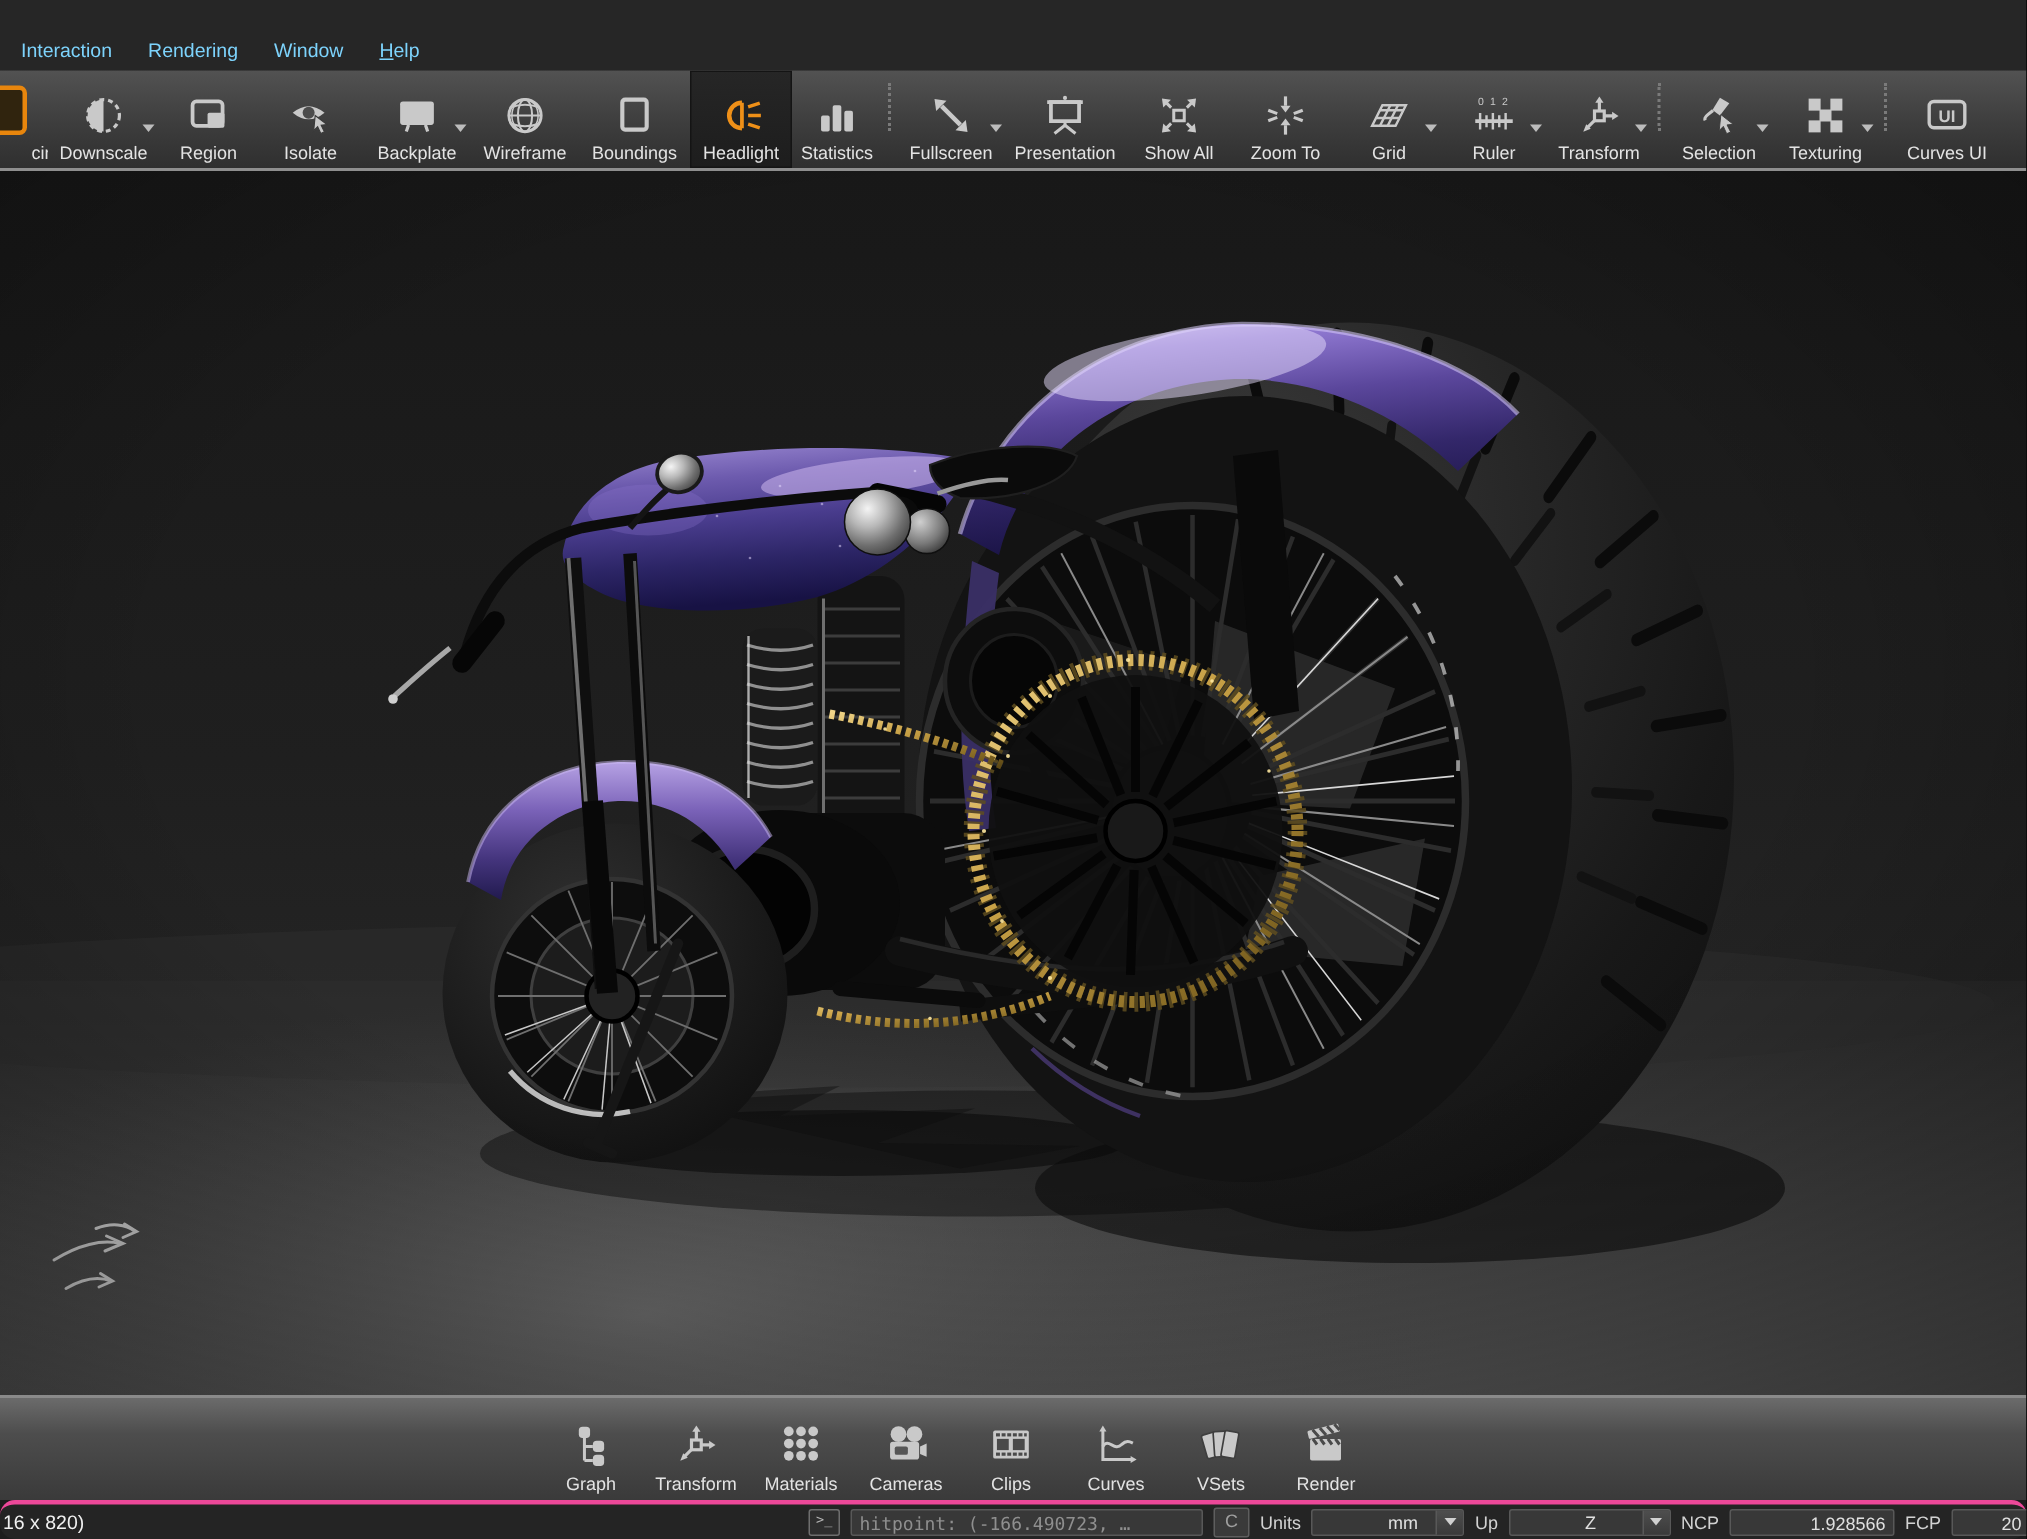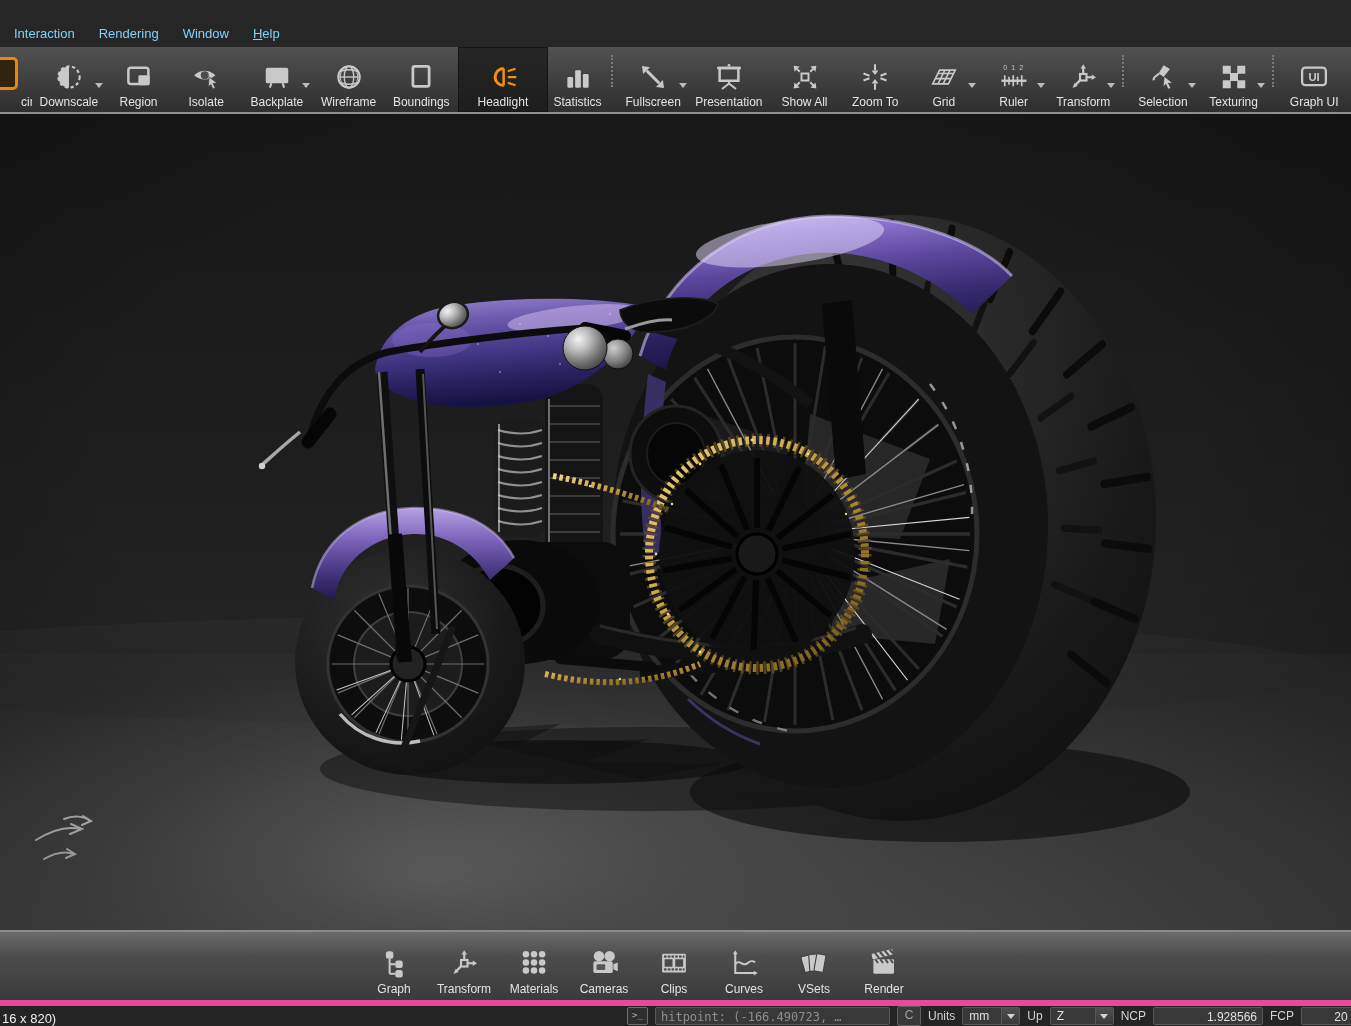--- a/index.html
+++ b/index.html
@@ -36,37 +36,37 @@
 
   
   .dock{height:70px;box-sizing:border-box;border-top:2px solid #8a8a8a;
         background:linear-gradient(#6b6b6b,#4d4d4d 35%,#3a3a3a);
         display:flex;justify-content:center;align-items:stretch;padding-right:73px;}
   .dbtn{width:70px;display:flex;flex-direction:column;align-items:center;
         justify-content:flex-end;padding-bottom:4px;box-sizing:border-box;}
   .dbtn .ico{height:38px;display:flex;align-items:center;justify-content:center;}
 
   
-  .statusbar{height:26px;background:#242424;border-top:6px solid #ec4899;
-             display:flex;align-items:flex-end;font-size:12px;box-sizing:border-box;}
+  .statusbar{height:26px;background:#242424;border-top:3px solid #ec4899;
+             display:flex;align-items:center;font-size:12px;box-sizing:border-box;border-radius:10px;}
   .res-text{color:#f0f0f0;font-size:13px;padding-left:2px;white-space:nowrap;}
   .sright{margin-left:auto;display:flex;align-items:center;gap:7px;padding-right:0;}
   .console-ic{width:19px;height:16px;border:1px solid #6e6e6e;border-radius:2px;
               background:#2e2e2e;color:#b5b5b5;font-size:9px;line-height:15px;
               text-align:center;font-family:"DejaVu Sans Mono",monospace;}
   .field{background:#383838;border:1px solid #585858;border-radius:2px;height:18px;
          line-height:18px;box-sizing:border-box;padding:0 5px;color:#e0e0e0;}
   .hitpoint{width:235px;color:#8f8f8f;font-family:"DejaVu Sans Mono",monospace;
             font-size:12px;white-space:nowrap;overflow:hidden;}
   .cbtn{width:22px;height:18px;line-height:17px;text-align:center;background:#3a3a3a;
         border:1px solid #5e5e5e;border-radius:2px;color:#9f9f9f;padding:0;}
   .slabel{color:#d2d2d2;}
   .combo{display:flex;align-items:stretch;background:#383838;border:1px solid #585858;
          border-radius:2px;height:18px;box-sizing:border-box;}
-  .combo .val{padding:0 6px;line-height:16px;color:#e0e0e0;min-width:26px;}
+  .combo .val{padding:0 6px;line-height:16px;color:#e0e0e0;min-width:26px;margin-left:44px;}
   .combo .arrowbtn{width:17px;border-left:1px solid #585858;background:linear-gradient(#4e4e4e,#3a3a3a);
          display:flex;align-items:center;justify-content:center;}
   .combo .arrowbtn::before{content:"";width:0;height:0;border-left:4px solid transparent;
          border-right:4px solid transparent;border-top:5px solid #d0d0d0;}
   .ncp-field{width:110px;text-align:right;}
   .fcp-field{width:80px;margin-right:-30px;text-align:center;}
 </style>
 </head>
 <body>
 
@@ -146,21 +146,21 @@
 
     <div class="tbtn" style="width:74px">
       <span class="ico">
         <svg width="30" height="30" viewBox="0 0 24 24">
             <rect x="5.5" y="3.5" width="13" height="16" rx="1.5" fill="none" stroke="#c9c9c9" stroke-width="2.2"></rect>
           </svg>
       </span>
       <span class="tlabel">Boundings</span>
     </div>
 
-    <div class="tbtn active" style="width:90px">
+    <div class="tbtn active" style="width:68px">
       <span class="ico">
         <svg width="30" height="30" viewBox="0 0 24 24" fill="none" stroke="#ef9018">
             <path d="M12.5 5.2 a6.8 6.8 0 1 0 0 13.6" stroke-width="2.4"></path>
             <line x1="12.5" y1="5.2" x2="12.5" y2="18.8" stroke-width="2"></line>
             <path d="M15.8 7.4 L22 5.4 M15.8 12 L22.6 12 M15.8 16.6 L22 18.6" stroke-width="1.8"></path>
           </svg>
       </span>
       <span class="tlabel">Headlight</span>
     </div>
 
@@ -321,21 +321,21 @@
 
     <div class="tsep"></div>
 
     <div class="tbtn" style="width:74px">
       <span class="ico">
         <svg width="30" height="30" viewBox="0 0 24 24">
             <rect x="2.5" y="4.5" width="19" height="14" rx="2.5" fill="none" stroke="#c9c9c9" stroke-width="1.8"></rect>
             <text x="12" y="15.4" font-size="9" font-weight="bold" fill="#c9c9c9" text-anchor="middle" font-family="Liberation Sans,sans-serif">UI</text>
           </svg>
       </span>
-      <span class="tlabel">Graph UI</span>
+      <span class="tlabel">Curves UI</span>
     </div>
 
   </div>
 
   <div class="viewport">
     <svg width="1351" height="816" viewBox="0 0 1351 816">
       <defs>
         <linearGradient id="wallG" x1="0" y1="0" x2="0" y2="1">
           <stop offset="0" stop-color="#181818"></stop>
             <stop offset=".7" stop-color="#1f1f1f"></stop>

